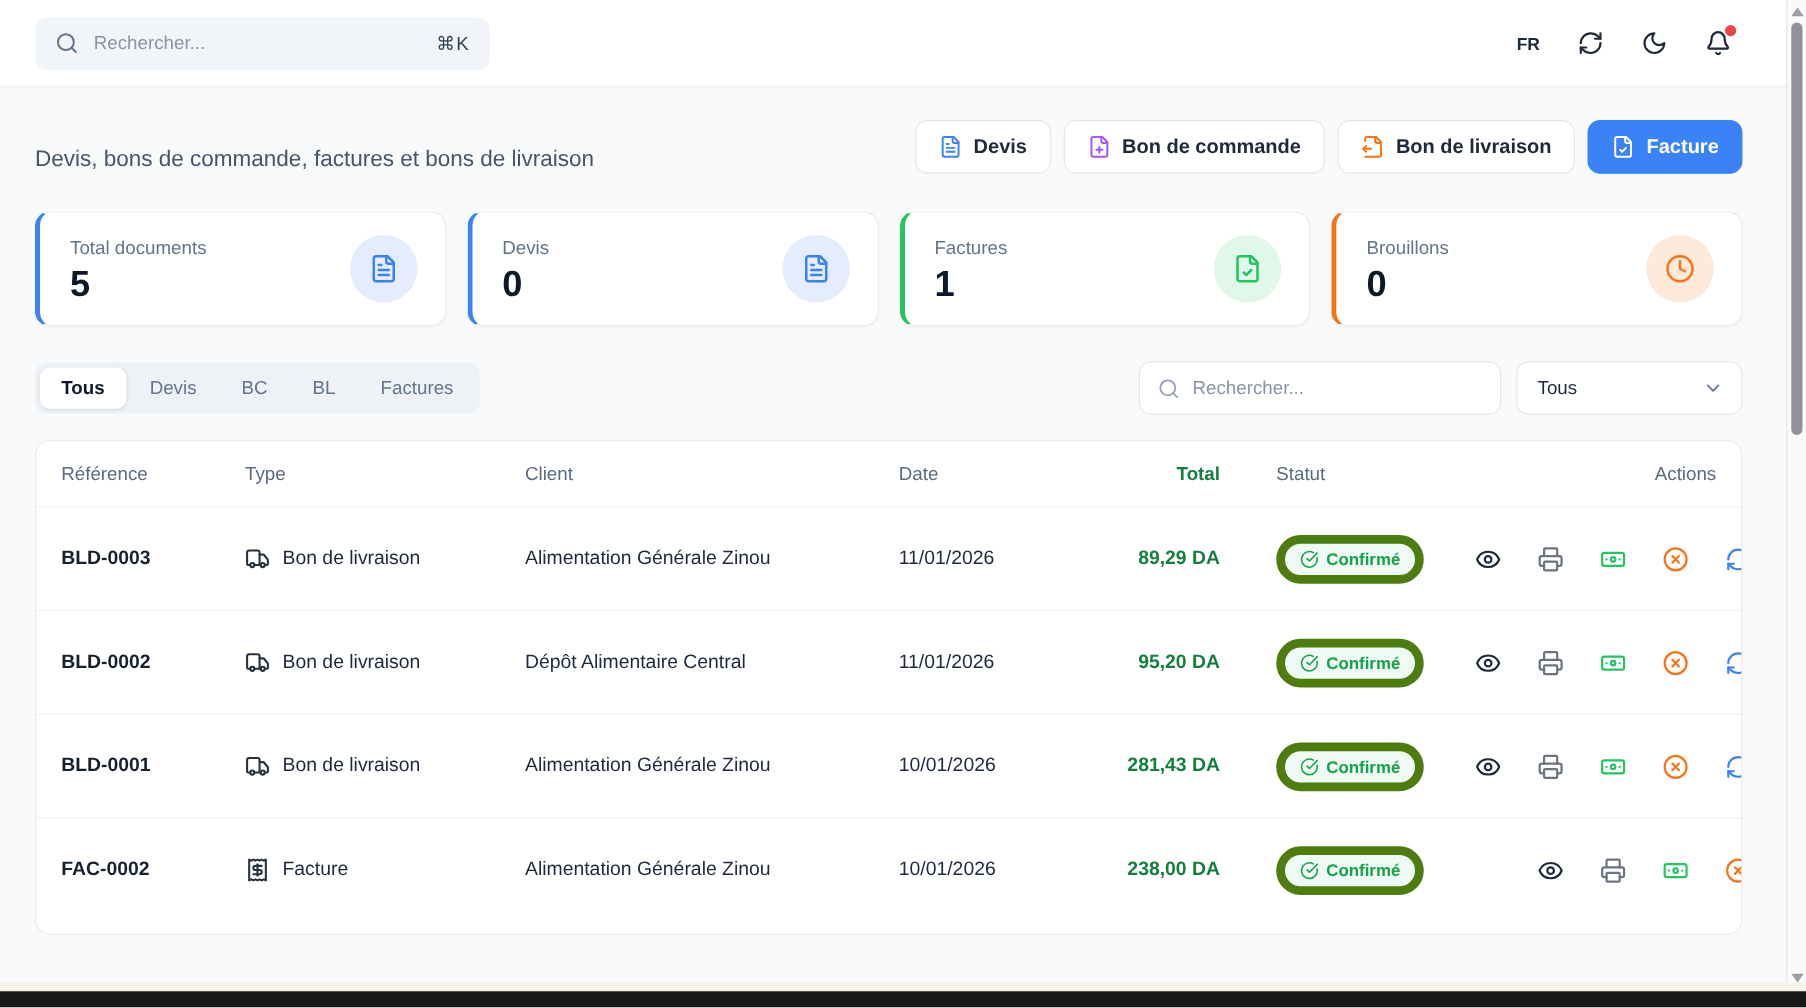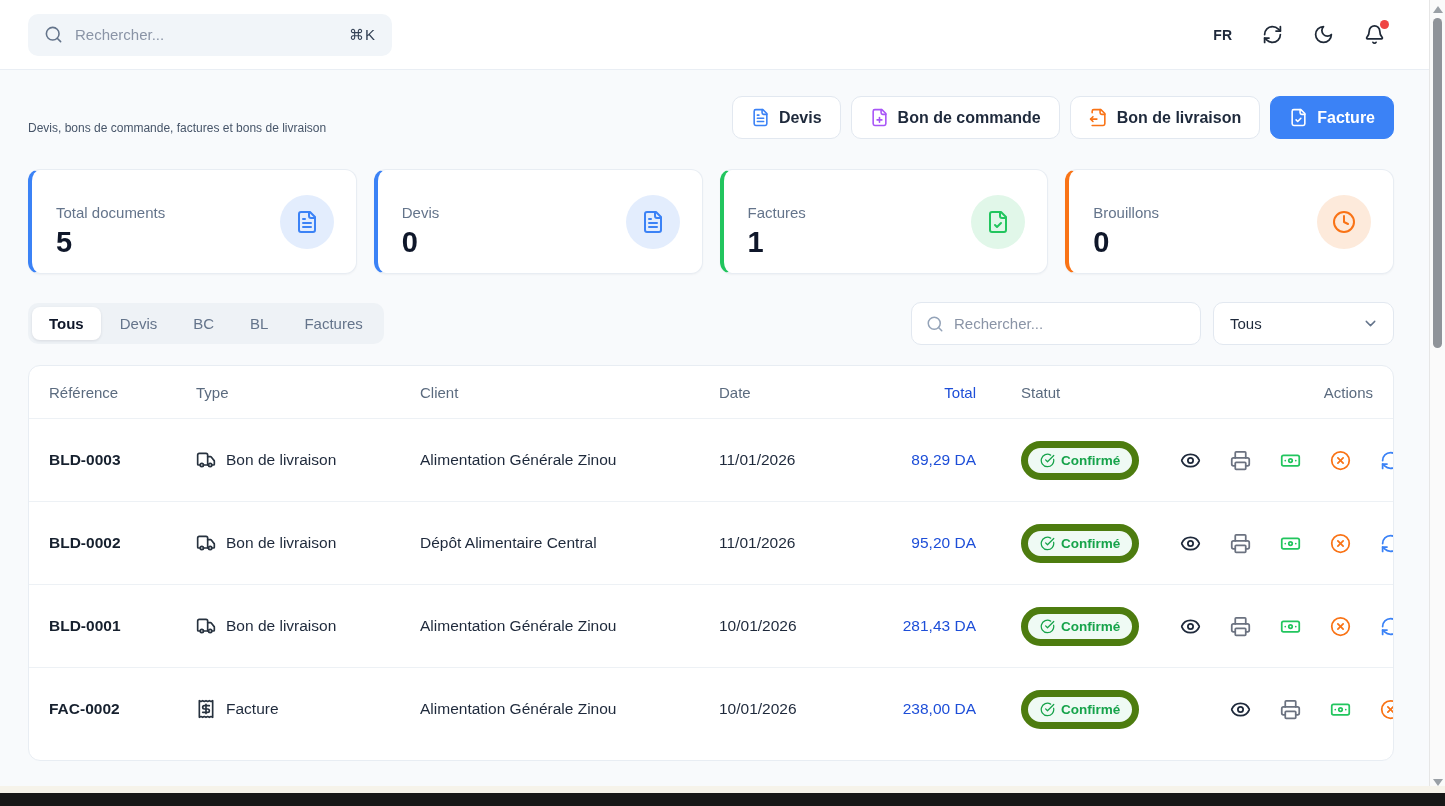--- a/index.html
+++ b/index.html
@@ -32,38 +32,38 @@
   .tb-icon { color:#1f2937; cursor:pointer; position:relative; }
   .dot {
     position:absolute; top:-4px; right:-4px; width:9px; height:9px;
     border-radius:50%; background:#ef4444;
   }
 
   
   .page { padding:26px 51px 0 28px; }
   .page-head { display:flex; align-items:center; justify-content:space-between; }
   .page-title { font-size:37px; font-weight:800; color:#0f172a; letter-spacing:-0.5px; }
-  .page-subtitle { font-size:12px; color:#475569; margin-top:20px; }
+  .page-subtitle { font-size:18px; color:#475569; margin-top:20px; }
   .head-actions { display:flex; gap:10px; }
   .btn {
     display:inline-flex; align-items:center; gap:9px; height:43px;
     padding:0 18px; border-radius:10px; border:1px solid #e2e8f0;
     background:#ffffff; font-size:16px; font-weight:600; color:#1e293b;
     cursor:pointer; white-space:nowrap;
   }
   .btn .bi { width:19px; height:19px; }
   .btn-blue-ic { color:#3b82f6; } .btn-purple-ic { color:#a855f7; } .btn-orange-ic { color:#f97316; }
   .btn-primary { background:#3b82f6; border-color:#3b82f6; color:#ffffff; }
   .btn-primary .bi { color:#ffffff; }
 
   
   .stats { display:grid; grid-template-columns:repeat(4,1fr); gap:17px; margin-top:30px; }
   .card {
     background:#ffffff; border:1px solid #e8edf3; border-radius:12px;
-    height:105px; padding:34px 24px; position:relative;
+    height:92px; padding:20px 24px; position:relative;
     box-shadow:0 1px 2px rgba(15,23,42,.04);
   }
   .card.acc-blue { border-left:4px solid #3b82f6; }
   .card.acc-green { border-left:4px solid #22c55e; }
   .card.acc-orange { border-left:4px solid #f97316; }
   .card-label { font-size:15px; color:#64748b; }
   .card-value { font-size:29px; font-weight:700; color:#0f172a; margin-top:5px; }
   .card-bubble {
     position:absolute; right:22px; top:50%; transform:translateY(-50%);
     width:54px; height:54px; border-radius:50%;
@@ -110,21 +110,21 @@
     grid-template-columns:130px 207px 282px 115px 125px 1fr 245px;
     align-items:center; padding:0 20px;gap:17px;
   }
   .thead { height:52px; color:#5b6b7f; font-size:15px; }
   .thead .c-total, .thead .c-actions { text-align:right; }
   .tbody-row { height:83px; border-top:1px solid #edf1f5; font-size:15.5px; }
   .c-ref { font-weight:700; color:#16202e; }
   .c-type { display:flex; align-items:center; gap:10px; color:#1e293b; }
   .c-type .ti { color:#27323f; }
   .c-client, .c-date { color:#1e293b; }
-  .c-total { text-align:right; font-weight:400; color:#1d4ed8; }
+  .c-total { text-align:right; font-weight:700; color:#15803d; }
   .c-status { padding-left:28px; }
   .badge {
     display:inline-flex; align-items:center; gap:6px; padding:5px 12px;
     border-radius:999px; background:#effaf4; border:7px solid #4d7c0f;
     color:#16a34a; font-size:13.5px; font-weight:700;
   }
   .c-actions { display:flex; justify-content:flex-end; align-items:center; gap:29px; }
   .act { cursor:pointer; }
   .act-view { color:#1e293b; }
   .act-print { color:#6b7280; }

